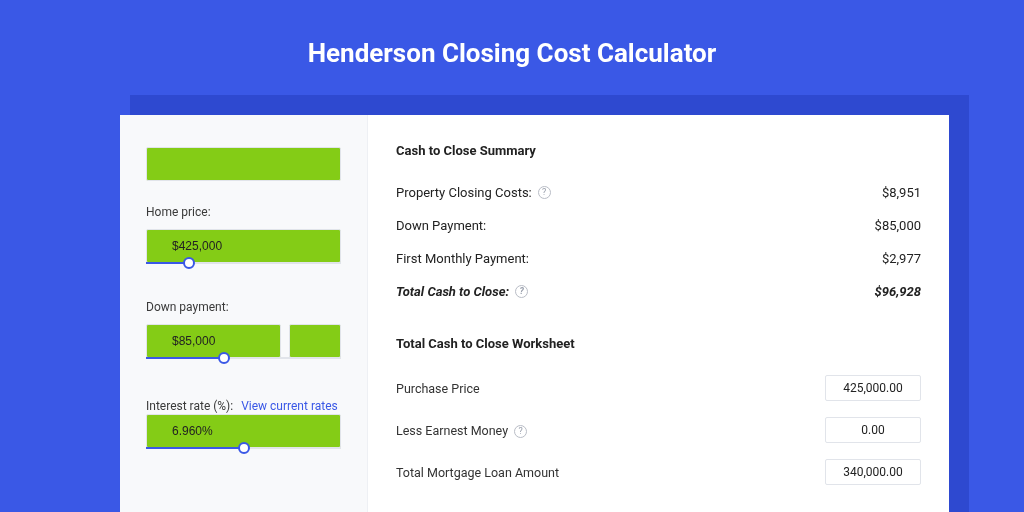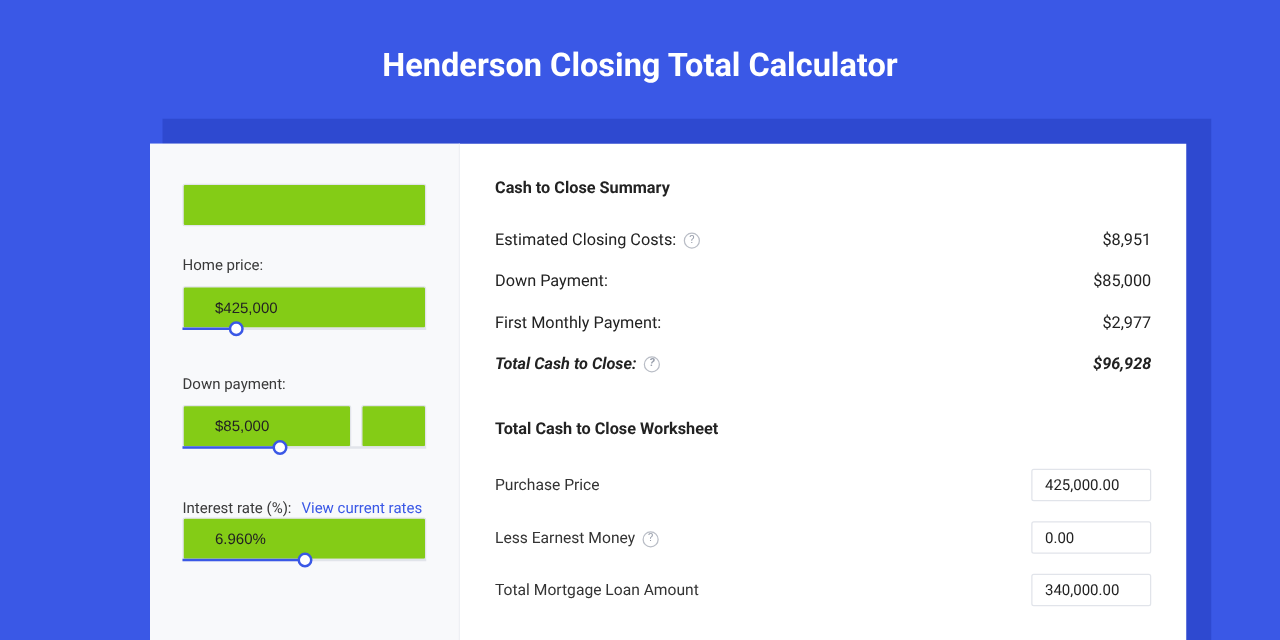--- a/index.html
+++ b/index.html
@@ -138,29 +138,29 @@
     padding: 8px 0;
   }
   .ws-label { display: flex; align-items: flex-end; gap: 6px; color:#333; }
   .ws-value {
     min-width: 96px;
     height: 26px;
     border: 1px solid #e1e4ea;
     border-radius: 2px;
     background: #fff;
     font-size: 12px;
-    text-align: left;
+    text-align: center;
     padding: 0 10px;
     line-height: 24px;
   }
 </style>
 </head>
 <body>
 
-<h1 class="page-title">Henderson Closing Total Calculator</h1>
+<h1 class="page-title">Henderson Closing Cost Calculator</h1>
 
 <div class="shadow-strip"></div>
 
 <div class="card">
 
   <div class="left">
 
     <div class="field-block">
       <input class="text-input" value="" style="">
     </div>
@@ -206,21 +206,21 @@
     </div>
 
   </div>
 
   <div class="right">
 
     <div class="section-title">Cash to Close Summary</div>
     <div id="summary-list">
         <div class="sum-row">
           <div class="sum-label">
-            <span>Estimated Closing Costs:</span>
+            <span>Property Closing Costs:</span>
             <span class="help-icon">?</span>
           </div>
           <div>$8,951</div>
         </div>
         <div class="sum-row">
           <div class="sum-label">
             <span>Down Payment:</span>
           </div>
           <div>$85,000</div>
         </div>

